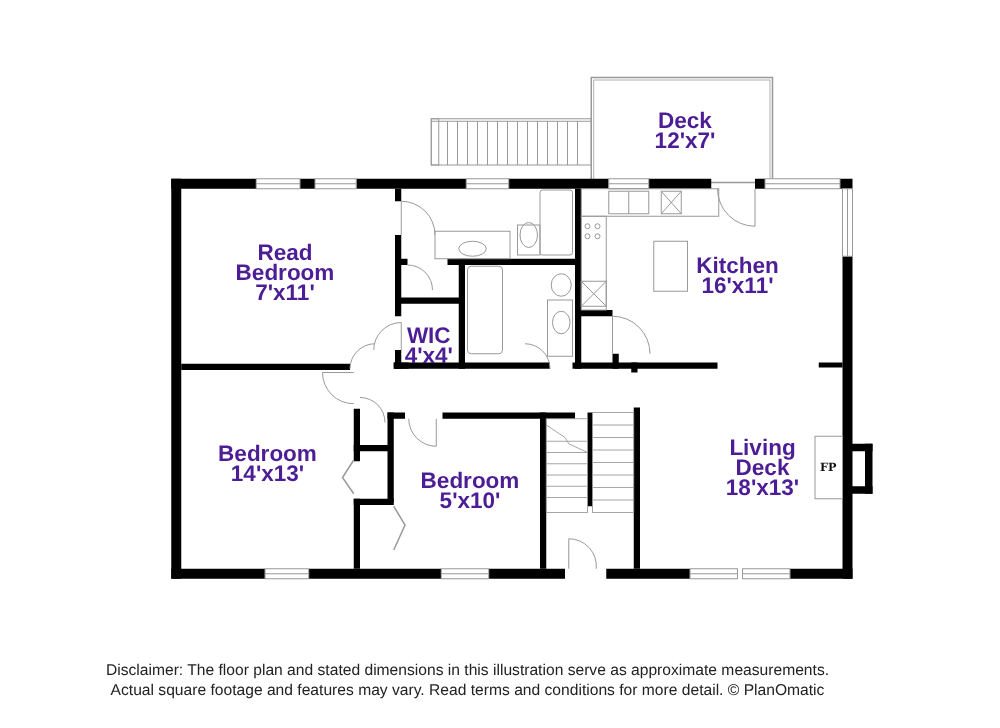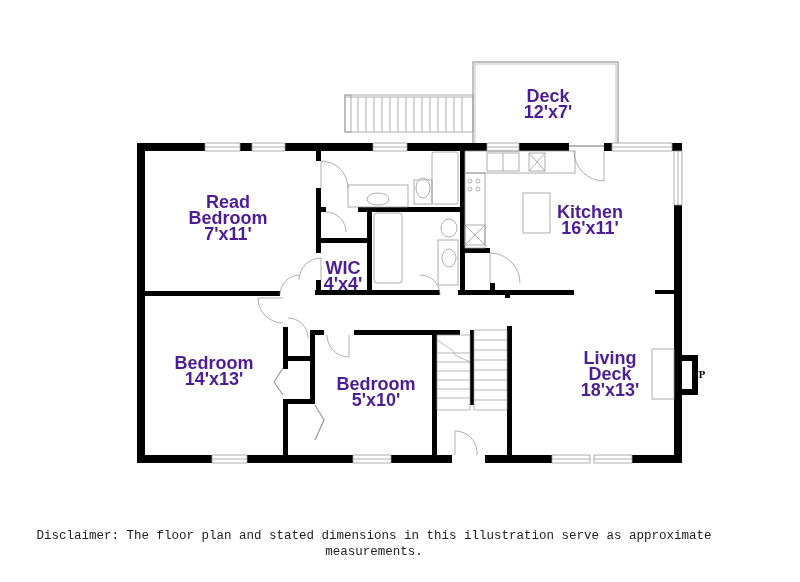--- a/index.html
+++ b/index.html
@@ -1,20 +1,20 @@
 <!DOCTYPE html>
 <html><head>
 <meta charset="utf-8">
 <style>
   html, body { margin: 0; padding: 0; background: #ffffff; }
   body { width: 800px; height: 582px; position: relative; overflow: hidden; font-family: "DejaVu Serif", "Liberation Serif", serif; }
   svg.plan { position: absolute; left: 0; top: 0; }
   .room-label { position: absolute; text-align: center; font-family: Liberation Sans, sans-serif; font-weight: bold; color: #4c1d95; line-height: 16px; font-size: 18px; transform: translateX(-50%); white-space: nowrap; }
-  .fp-label { position: absolute; font-family: "DejaVu Serif", "Liberation Serif", serif; font-weight: bold; font-size: 9px; color: #111; margin-left: 36px; }
-  .disclaimer { position: absolute; left: 0; width: 748px; top: 528px; text-align: center; font-family: Liberation Mono, monospace; font-size: 12.5px; color: #222; line-height: 16px; }
+  .fp-label { position: absolute; font-family: "DejaVu Serif", "Liberation Serif", serif; font-weight: bold; font-size: 9px; color: #111; }
+  .disclaimer { position: absolute; left: 0; width: 748px; top: 528px; text-align: center; font-family: Liberation Sans, sans-serif; font-size: 12.5px; color: #222; line-height: 16px; }
 </style>
 </head>
 <body>
 
 <svg class="plan" width="800" height="582" viewBox="0 0 800 582" xmlns="http://www.w3.org/2000/svg">
 
   <g fill="none" stroke="#999" stroke-width="1.2">
     <rect x="473" y="62" width="145" height="84"></rect>
     <rect x="475" y="64" width="141" height="82" stroke-width="0.6"></rect>
   </g>
@@ -235,13 +235,14 @@
 <div class="room-label" style="left:610px; top:350px;">
   <div>Living</div>
   <div>Deck</div>
   <div>18'x13'</div>
 </div>
 
 <div class="fp-label" style="left:656px; top:370px;">FP</div>
 
 <div class="disclaimer">
   <div>Disclaimer: The floor plan and stated dimensions in this illustration serve as approximate measurements.</div>
+  <div>Actual square footage and features may vary. Read terms and conditions for more detail. © PlanOmatic</div>
 </div>
 
 </body></html>

